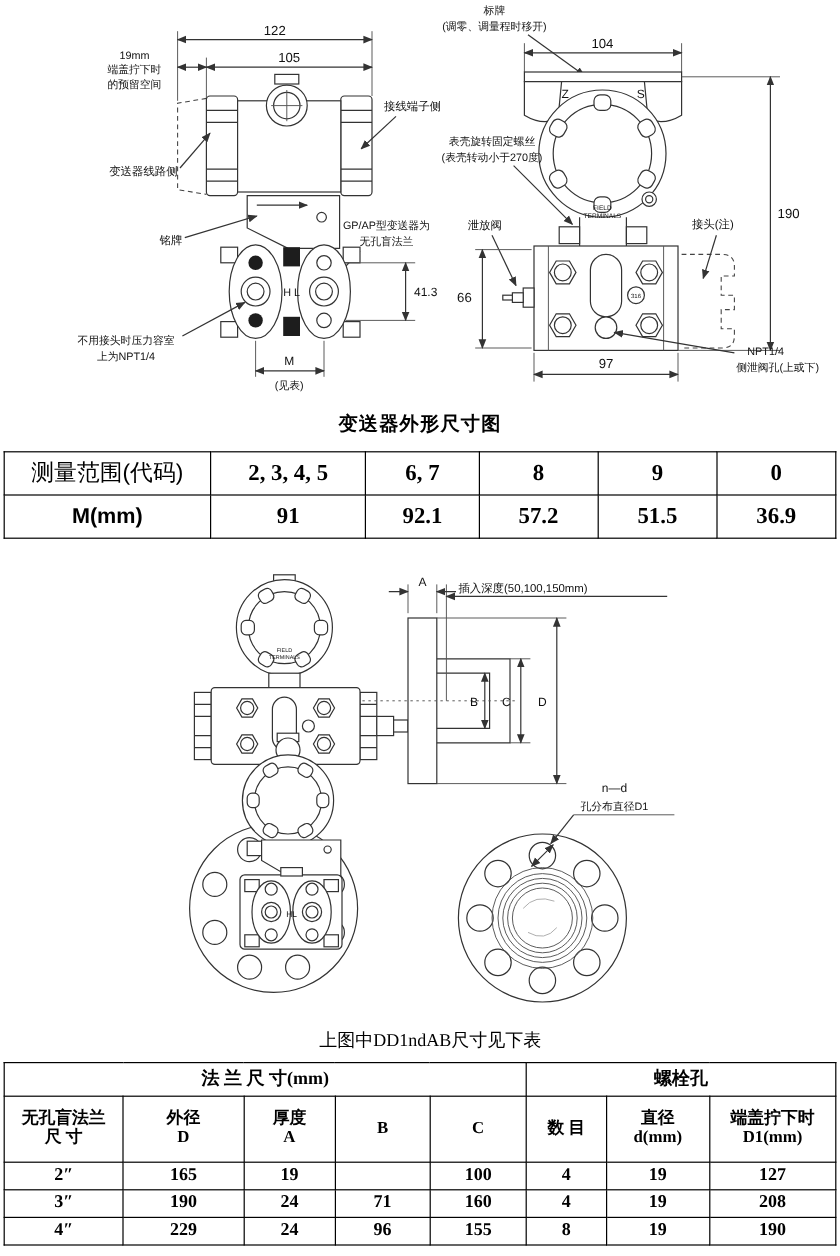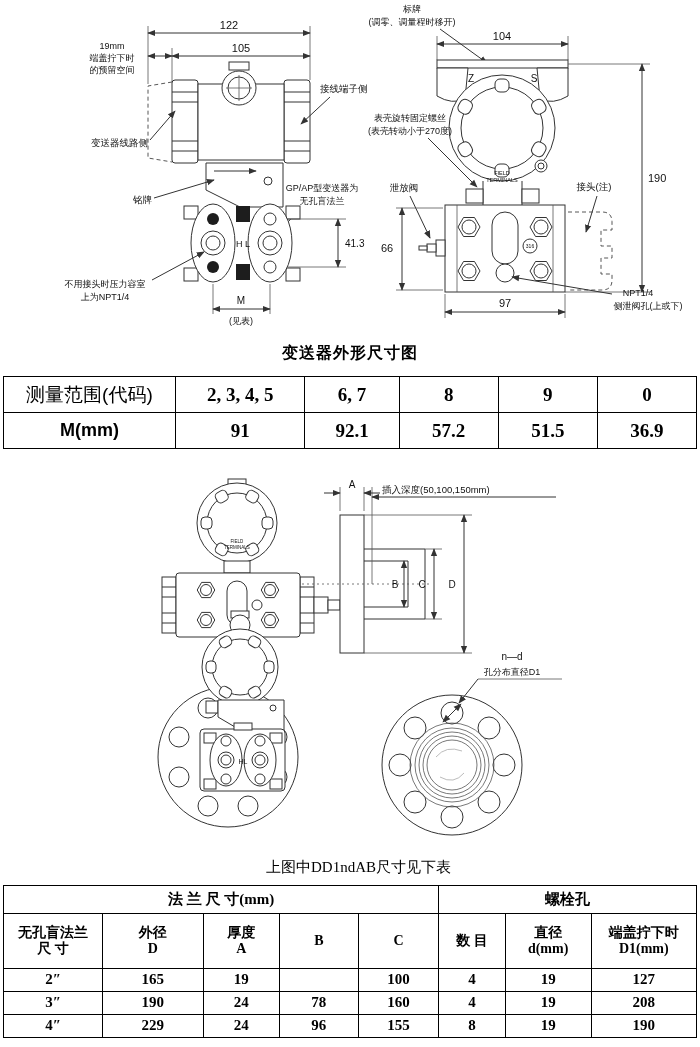--- a/index.html
+++ b/index.html
@@ -480,21 +480,21 @@
       <td></td>
       <td>100</td>
       <td>4</td>
       <td>19</td>
       <td>127</td>
     </tr>
     <tr class="dr">
       <td>3″</td>
       <td>190</td>
       <td>24</td>
-      <td>78</td>
+      <td>71</td>
       <td>160</td>
       <td>4</td>
       <td>19</td>
       <td>208</td>
     </tr>
     <tr class="dr">
       <td>4″</td>
       <td>229</td>
       <td>24</td>
       <td>96</td>

